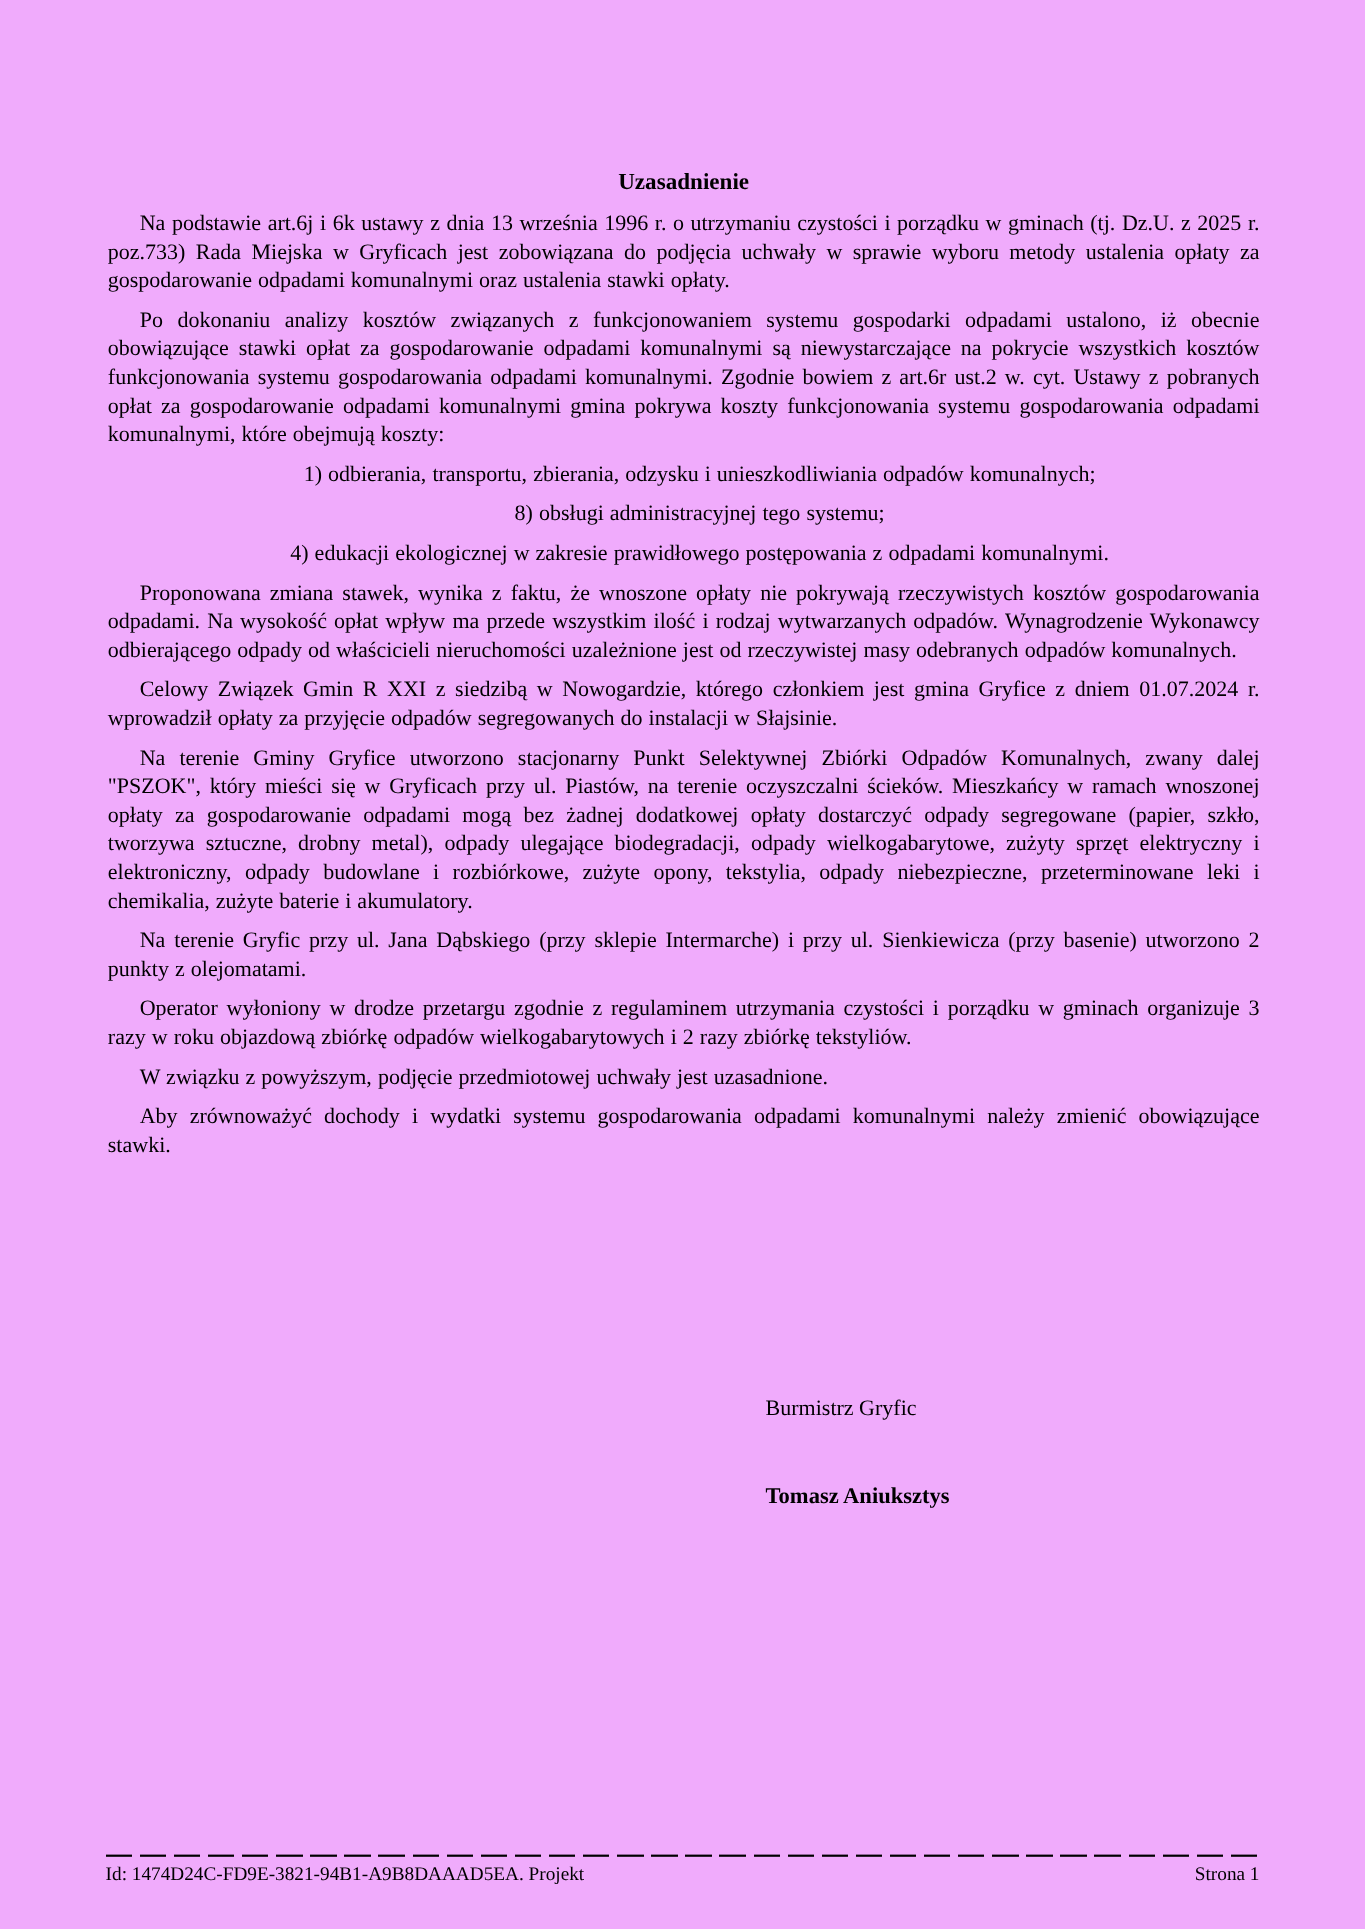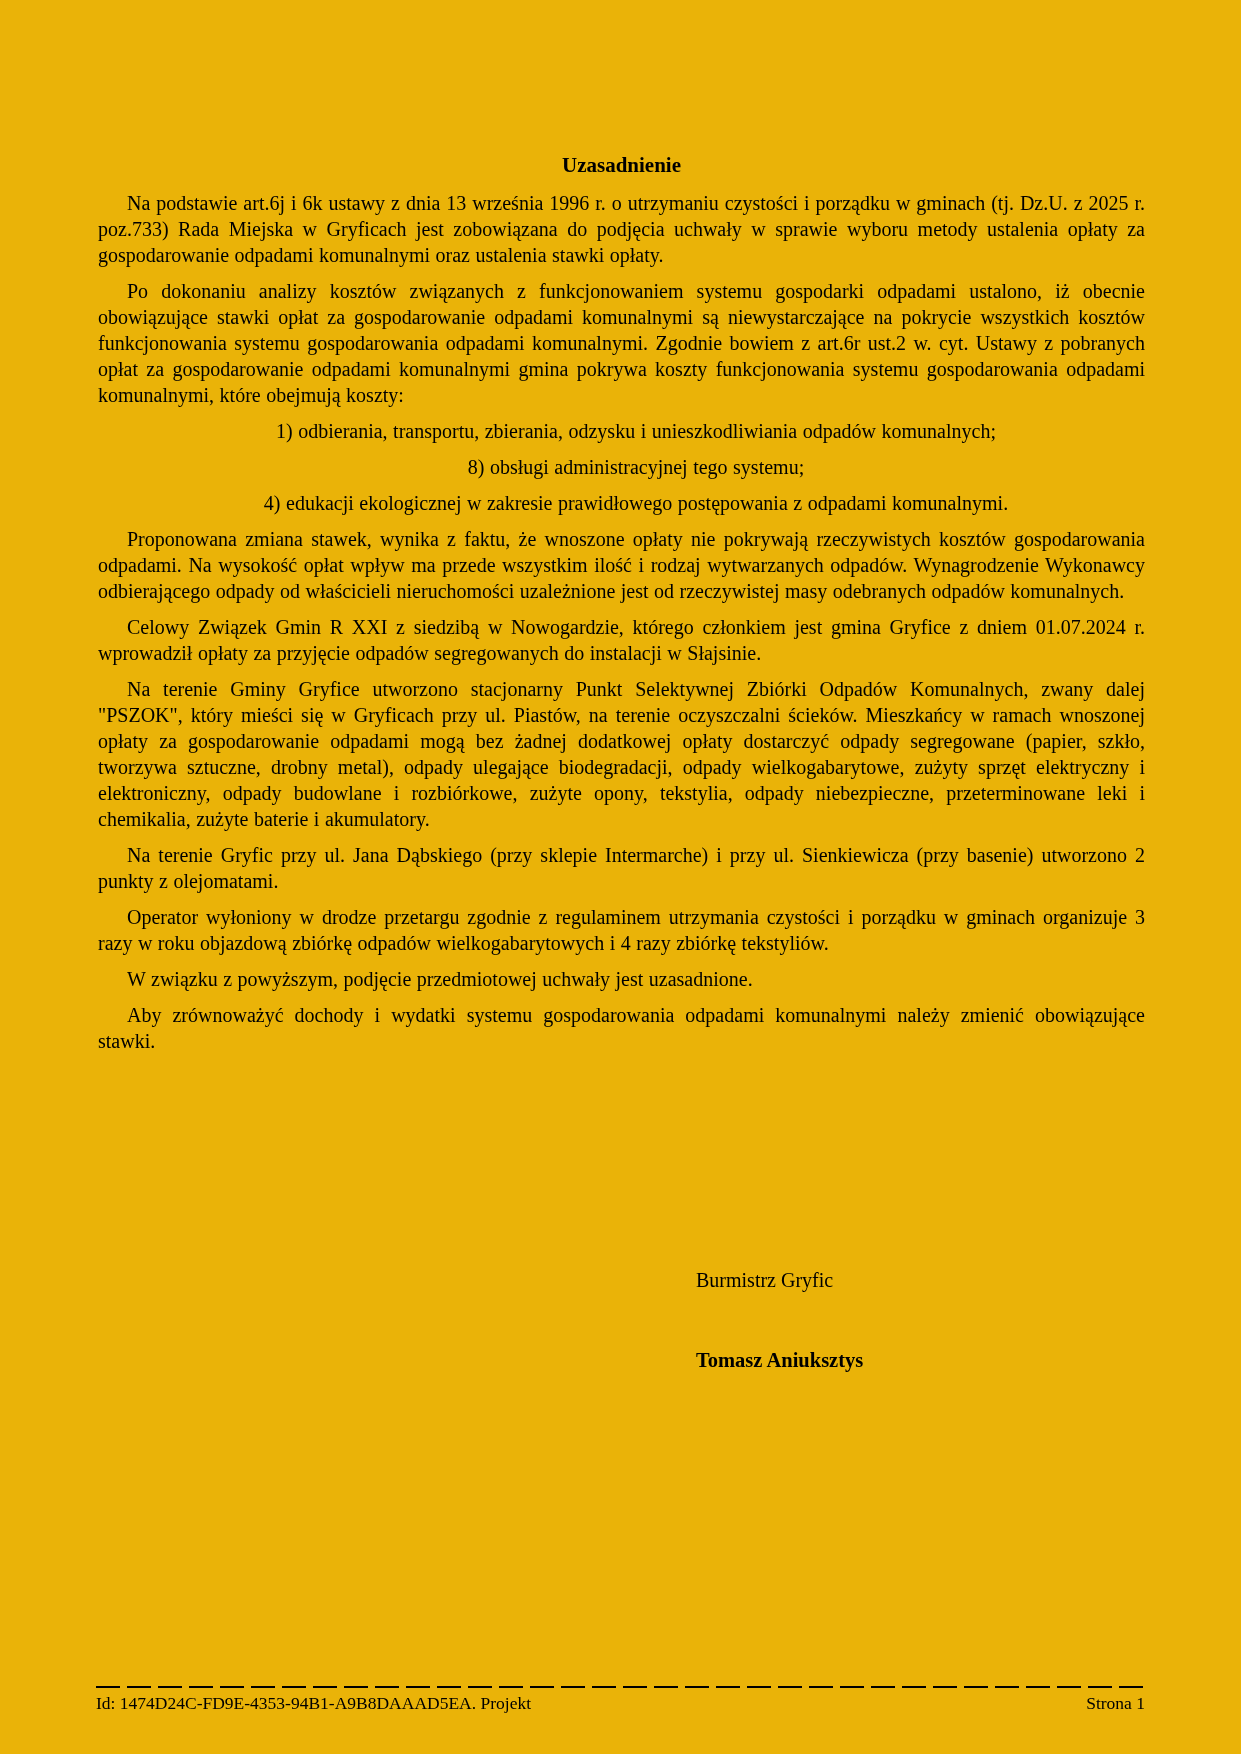--- a/index.html
+++ b/index.html
@@ -4,21 +4,21 @@
 <style>
   html, body {
     margin: 0;
     padding: 0;
     background: #ffffff;
   }
   .page {
     position: relative;
     width: 1241px;
     height: 1754px;
-    background: #eab308;
+    background: #f0abfc;
     font-family: "Liberation Serif", "DejaVu Serif", serif;
     color: #000000;
     overflow: hidden;
   }
   .content {
     position: absolute;
     left: 98px;
     right: 96px;
     top: 152px;
   }
@@ -84,30 +84,30 @@
 
     <p class="para">Na podstawie art.6j i 6k ustawy z dnia 13 września 1996 r. o utrzymaniu czystości i porządku w gminach (tj. Dz.U. z 2025 r. poz.733) Rada Miejska w Gryficach jest zobowiązana do podjęcia uchwały w sprawie wyboru metody ustalenia opłaty za gospodarowanie odpadami komunalnymi oraz ustalenia stawki opłaty.</p>
     <p class="para">Po dokonaniu analizy kosztów związanych z funkcjonowaniem systemu gospodarki odpadami ustalono, iż obecnie obowiązujące stawki opłat za gospodarowanie odpadami komunalnymi są niewystarczające na pokrycie wszystkich kosztów funkcjonowania systemu gospodarowania odpadami komunalnymi. Zgodnie bowiem z art.6r ust.2 w. cyt. Ustawy z pobranych opłat za gospodarowanie odpadami komunalnymi gmina pokrywa koszty funkcjonowania systemu gospodarowania odpadami komunalnymi, które obejmują koszty:</p>
     <p class="para list-item">1) odbierania, transportu, zbierania, odzysku i unieszkodliwiania odpadów komunalnych;</p>
     <p class="para list-item">8) obsługi administracyjnej tego systemu;</p>
     <p class="para list-item">4) edukacji ekologicznej w zakresie prawidłowego postępowania z odpadami komunalnymi.</p>
     <p class="para">Proponowana zmiana stawek, wynika z faktu, że wnoszone opłaty nie pokrywają rzeczywistych kosztów gospodarowania odpadami. Na wysokość opłat wpływ ma przede wszystkim ilość i rodzaj wytwarzanych odpadów. Wynagrodzenie Wykonawcy odbierającego odpady od właścicieli nieruchomości uzależnione jest od rzeczywistej masy odebranych odpadów komunalnych.</p>
     <p class="para">Celowy Związek Gmin R XXI z siedzibą w Nowogardzie, którego członkiem jest gmina Gryfice z dniem 01.07.2024 r. wprowadził opłaty za przyjęcie odpadów segregowanych do instalacji w Słajsinie.</p>
     <p class="para">Na terenie Gminy Gryfice utworzono stacjonarny Punkt Selektywnej Zbiórki Odpadów Komunalnych, zwany dalej "PSZOK", który mieści się w Gryficach przy ul. Piastów, na terenie oczyszczalni ścieków. Mieszkańcy w ramach wnoszonej opłaty za gospodarowanie odpadami mogą bez żadnej dodatkowej opłaty dostarczyć odpady segregowane (papier, szkło, tworzywa sztuczne, drobny metal), odpady ulegające biodegradacji, odpady wielkogabarytowe, zużyty sprzęt elektryczny i elektroniczny, odpady budowlane i rozbiórkowe, zużyte opony, tekstylia, odpady niebezpieczne, przeterminowane leki i chemikalia, zużyte baterie i akumulatory.</p>
     <p class="para">Na terenie Gryfic przy ul. Jana Dąbskiego (przy sklepie Intermarche) i przy ul. Sienkiewicza (przy basenie) utworzono 2 punkty z olejomatami.</p>
-    <p class="para">Operator wyłoniony w drodze przetargu zgodnie z regulaminem utrzymania czystości i porządku w gminach organizuje 3 razy w roku objazdową zbiórkę odpadów wielkogabarytowych i 4 razy zbiórkę tekstyliów.</p>
+    <p class="para">Operator wyłoniony w drodze przetargu zgodnie z regulaminem utrzymania czystości i porządku w gminach organizuje 3 razy w roku objazdową zbiórkę odpadów wielkogabarytowych i 2 razy zbiórkę tekstyliów.</p>
     <p class="para">W związku z powyższym, podjęcie przedmiotowej uchwały jest uzasadnione.</p>
     <p class="para">Aby zrównoważyć dochody i wydatki systemu gospodarowania odpadami komunalnymi należy zmienić obowiązujące stawki.</p>
 
     <div class="signature">
       <div class="sig-role">Burmistrz Gryfic</div>
       <div class="sig-name">Tomasz Aniuksztys</div>
     </div>
   </div>
 
   <div class="footer">
     <div class="footer-line"></div>
     <div class="footer-row">
-      <span>Id: 1474D24C-FD9E-4353-94B1-A9B8DAAAD5EA. Projekt</span>
+      <span>Id: 1474D24C-FD9E-3821-94B1-A9B8DAAAD5EA. Projekt</span>
       <span>Strona 1</span>
     </div>
   </div>
 </div>
 
 </body></html>

